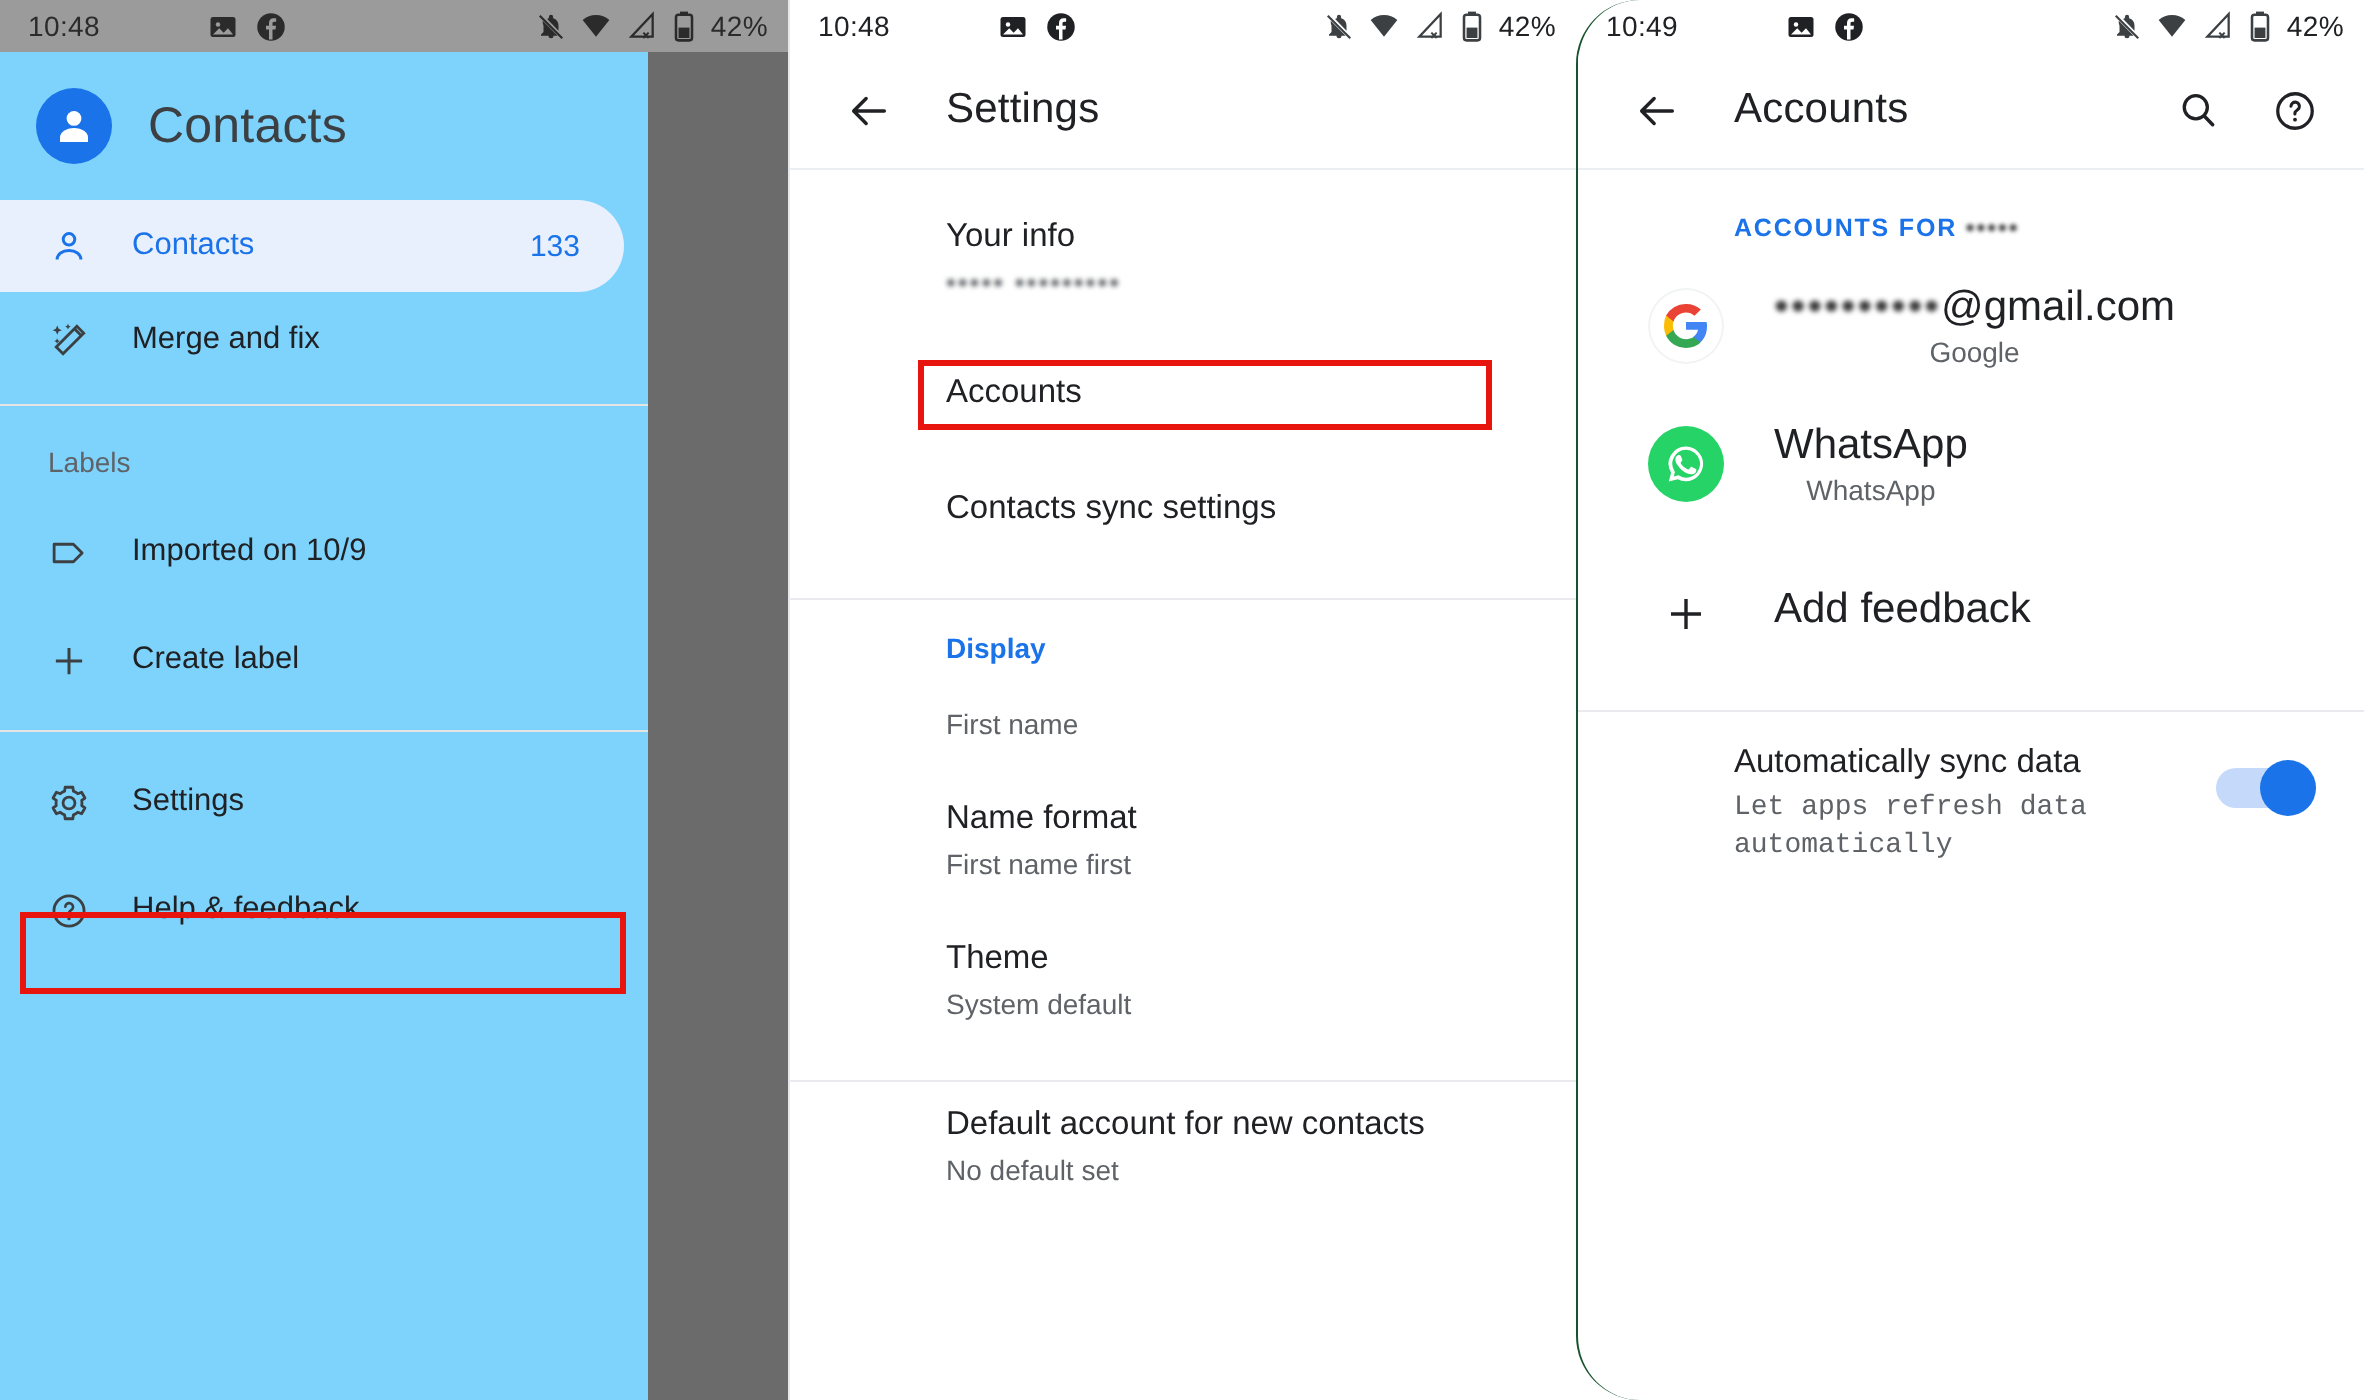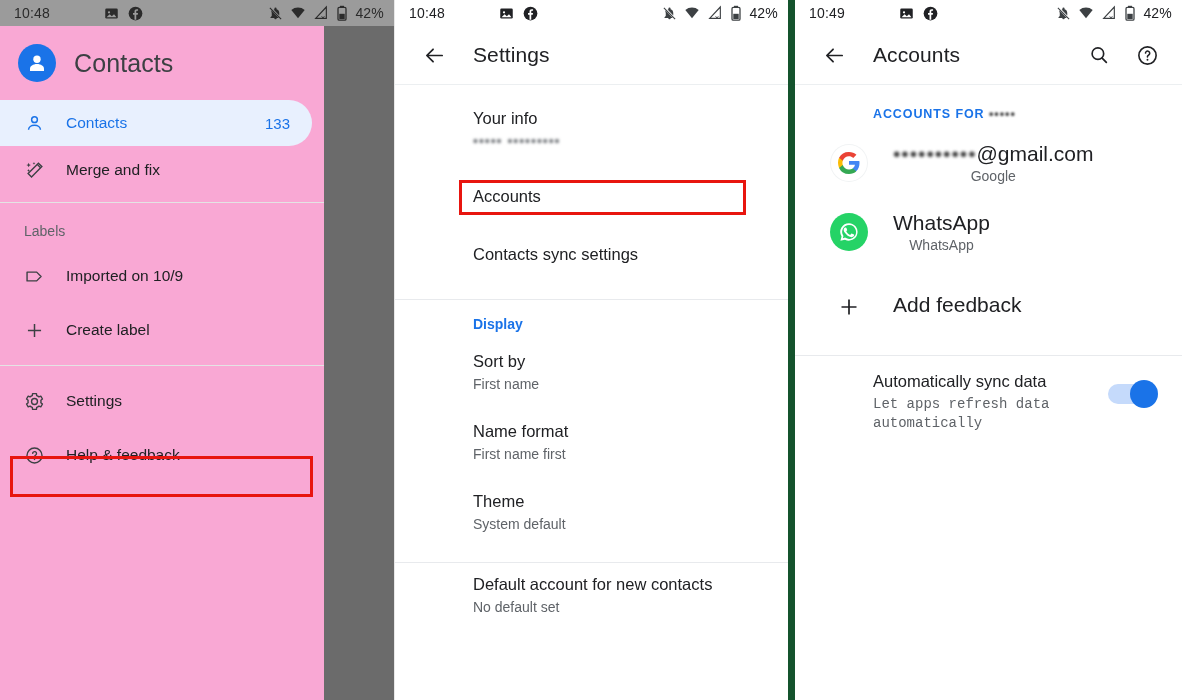--- a/index.html
+++ b/index.html
@@ -5,40 +5,40 @@
   * { box-sizing: border-box; margin: 0; padding: 0; }
   html, body {
     width: 1182px; height: 700px;
     background: #ffffff;
     font-family: "Liberation Sans", sans-serif;
     overflow: hidden;
   }
   .screens { display: flex; width: 1182px; height: 700px; }
   .panel { width: 394px; height: 700px; position: relative; background: #fff; overflow: hidden; }
   .panel.mid { border-left: 1px solid #e8e8e8; }
-  .panel.right { border-left: 7px solid #14532d; }
+  .panel.right { border-left: 1px solid #14532d; border-radius: 32px; }
 
   
   .statusbar {
     height: 26px; display: flex; align-items: center;
     padding: 0 10px 0 14px; font-size: 13.5px; color: #202124;
     position: relative; z-index: 5; gap: 42px;
   }
   .statusbar.scrimmed { background: #9b9b9b; color: #2b2b2b; }
   .sb-time { font-size: 14px; letter-spacing: .2px; }
   .sb-icons-left { display: flex; align-items: center; gap: 9px; margin-left: 12px; }
   .sb-right { margin-left: auto; display: flex; align-items: center; gap: 7px; }
   .sb-pct { font-size: 14px; letter-spacing: .2px; }
   .sb-ic { display: inline-flex; align-items: center; }
   .sb-ic svg { display: block; }
 
   
   .drawer {
     position: absolute; top: 26px; left: 0; width: 324px; height: 674px;
-    background: #f9a8d4; z-index: 4;
+    background: #7dd3fc; z-index: 4;
   }
   .scrim {
     position: absolute; top: 26px; left: 324px; width: 70px; height: 674px;
     background: #6b6b6b; z-index: 3;
   }
   .behind {
     position: absolute; top: 26px; left: 0; width: 394px; height: 674px;
     background: #fff; z-index: 1;
   }
   .behind-avatar-box {
@@ -380,21 +380,20 @@
 
       <div class="row" style="padding-top:16px;padding-bottom:22px;">
         <div class="r-title">Contacts sync settings</div>
       </div>
 
       <div class="sec-divider"></div>
 
       <div class="sec-head">Display</div>
 
       <div class="row" style="padding-top:10px;padding-bottom:12px;">
-        <div class="r-title">Sort by</div>
         <div class="r-sub">First name</div>
       </div>
 
       <div class="row" style="padding-top:14px;padding-bottom:12px;">
         <div class="r-title">Name format</div>
         <div class="r-sub">First name first</div>
       </div>
 
       <div class="row" style="padding-top:14px;padding-bottom:16px;">
         <div class="r-title">Theme</div>

